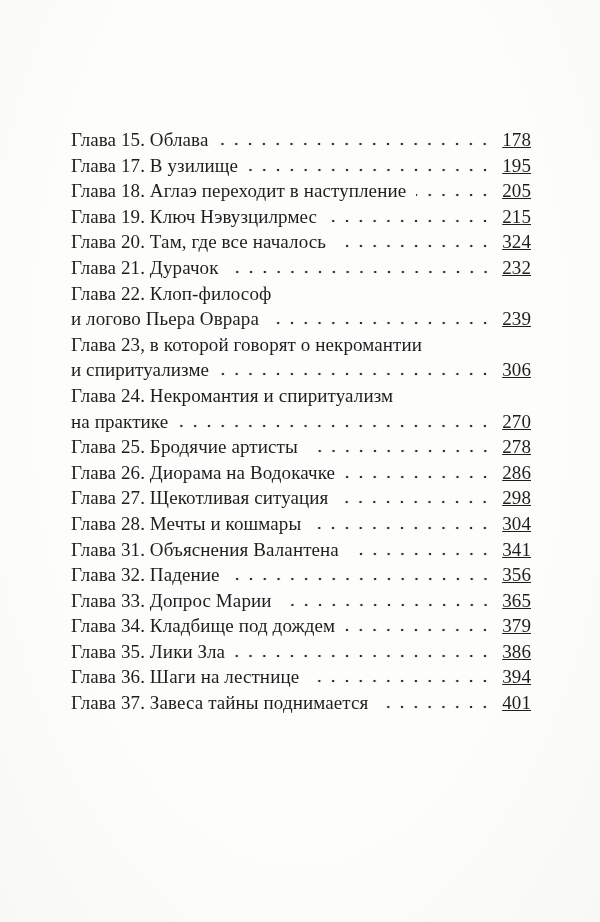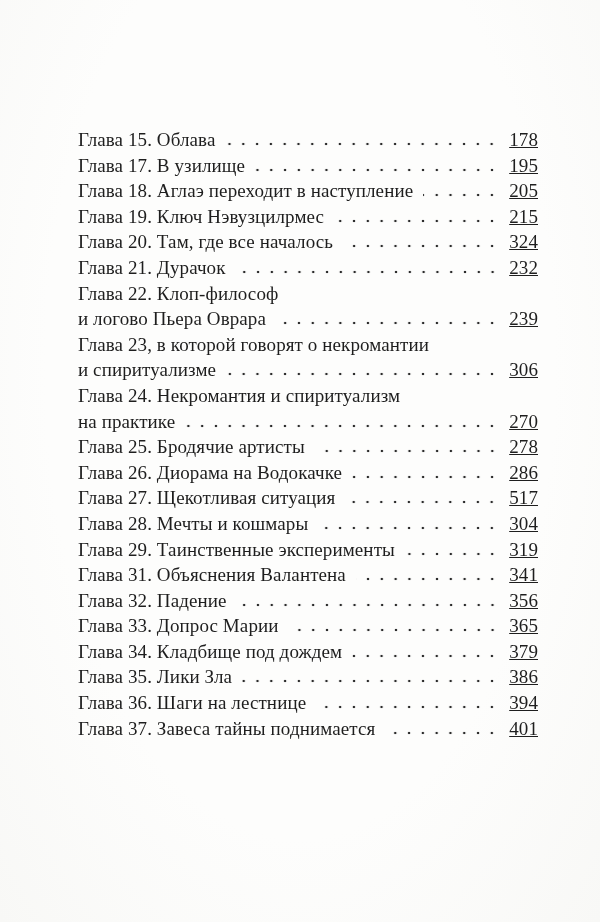--- a/index.html
+++ b/index.html
@@ -14,21 +14,21 @@
     font-family: "Liberation Serif", "DejaVu Serif", serif;
   }
   .page {
     position: relative;
     width: 600px;
     height: 922px;
     background: radial-gradient(ellipse at 50% 40%, #fdfdfc 60%, #f8f8f6 100%);
   }
   .toc {
     position: absolute;
-    left: 78px;
+    left: 71px;
     top: 127px;
     width: 460px;
     font-size: 19px;
     line-height: 25.6px;
     letter-spacing: 0.1px;
     color: #1e1e1e;
   }
   .row {
     display: flex;
     align-items: baseline;
@@ -122,31 +122,26 @@
     <span class="pagenum">278</span>
   </div>
       <div class="row">
     <span class="title">Глава 26. Диорама на Водокачке</span>
     <span class="dots"></span>
     <span class="pagenum">286</span>
   </div>
       <div class="row">
     <span class="title">Глава 27. Щекотливая ситуация</span>
     <span class="dots"></span>
-    <span class="pagenum">517</span>
+    <span class="pagenum">298</span>
   </div>
       <div class="row">
     <span class="title">Глава 28. Мечты и кошмары</span>
     <span class="dots"></span>
     <span class="pagenum">304</span>
-  </div>
-      <div class="row">
-    <span class="title">Глава 29. Таинственные эксперименты</span>
-    <span class="dots"></span>
-    <span class="pagenum">319</span>
   </div>
       <div class="row">
     <span class="title">Глава 31. Объяснения Валантена</span>
     <span class="dots"></span>
     <span class="pagenum">341</span>
   </div>
       <div class="row">
     <span class="title">Глава 32. Падение</span>
     <span class="dots"></span>
     <span class="pagenum">356</span>

